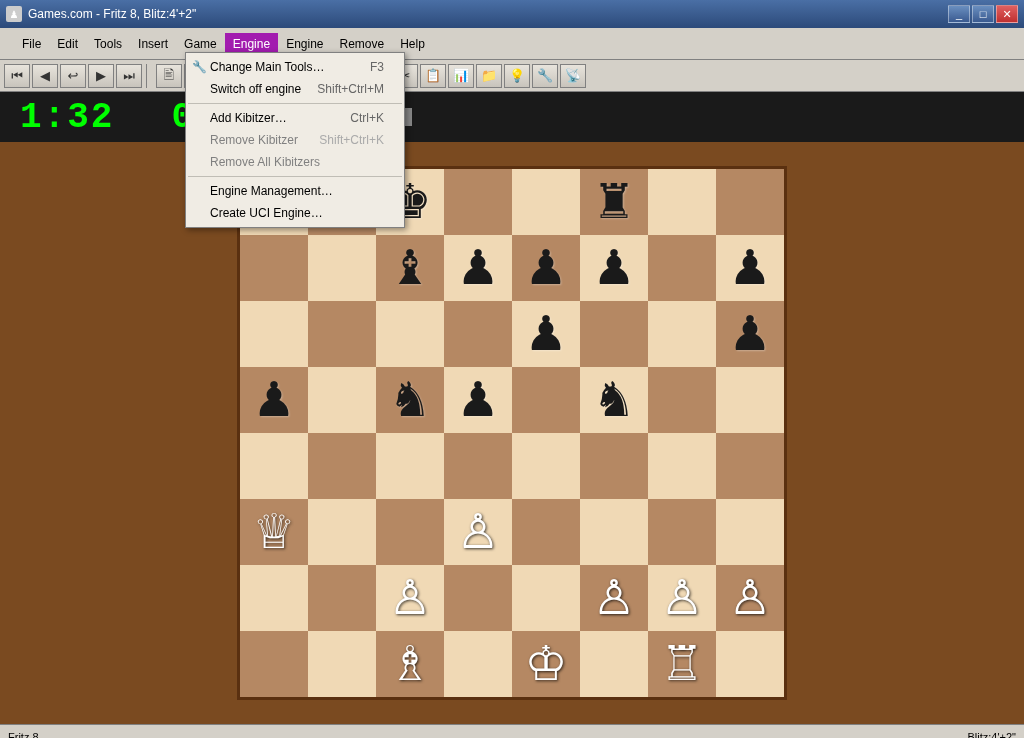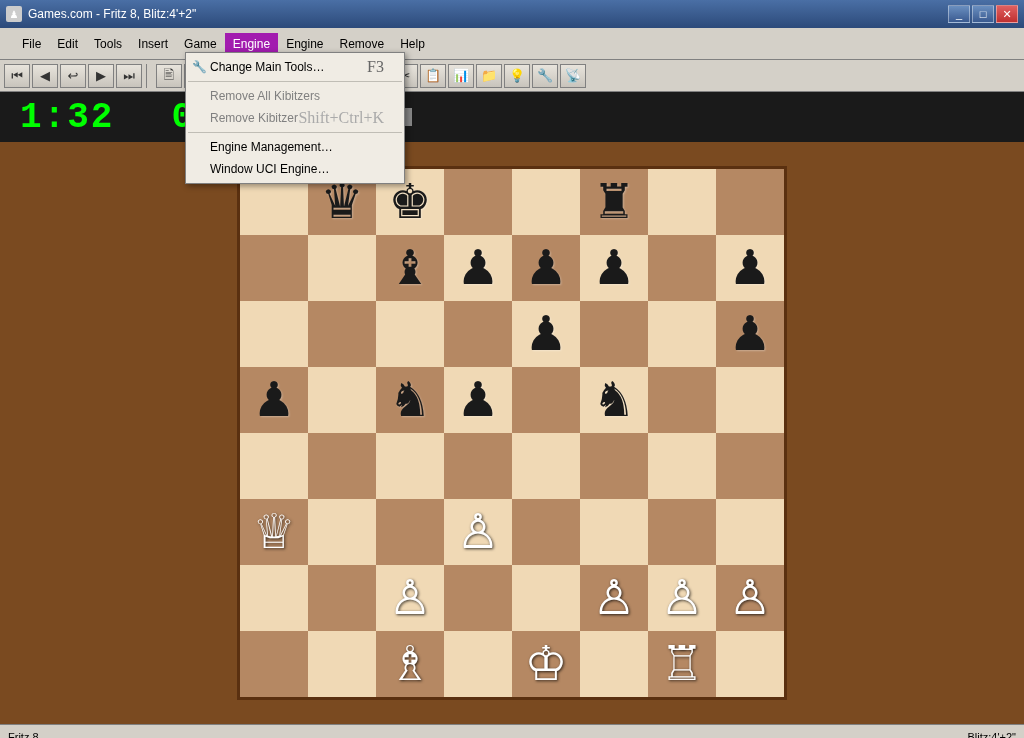--- a/index.html
+++ b/index.html
@@ -120,21 +120,21 @@
       min-width: 220px;
       padding: 3px 0;
     }
     .menu-dropdown-item {
       display: flex; align-items: center; justify-content: space-between;
       padding: 3px 20px 3px 24px;
       cursor: pointer; font-size: 12px; color: #000;
       height: 22px;
     }
     .menu-dropdown-item.disabled { color: #808080; cursor: default; }
-    .menu-dropdown-item .shortcut { color: #666; font-size: 16px; font-family: Liberation Serif, serif; }
+    .menu-dropdown-item .shortcut { color: #666; font-size: 12px; }
     .menu-dropdown-item.disabled .shortcut { color: #aaa; }
     .menu-separator { height: 1px; background: #c0bdb5; margin: 3px 2px; }
     .menu-dropdown-item-inner { display: flex; align-items: center; position: relative; width: 100%; }
   </style>
 </head>
 <body>
 
 <div id="titlebar">
   <div id="titlebar-left">
     <div id="titlebar-icon">♟</div>
@@ -285,37 +285,49 @@
 </div>
 
 <div id="engine-menu">
   <div class="menu-dropdown-item">
     <div class="menu-dropdown-item-inner">
       <span style="position:absolute;left:-18px;font-size:12px;">🔧</span>
       <span>Change Main Tools…</span>
     </div>
     <span class="shortcut">F3</span>
   </div>
+  <div class="menu-dropdown-item">
+    <div class="menu-dropdown-item-inner">
+      <span>Switch off engine</span>
+    </div>
+    <span class="shortcut">Shift+Ctrl+M</span>
+  </div>
   <div class="menu-separator"></div>
+  <div class="menu-dropdown-item">
+    <div class="menu-dropdown-item-inner">
+      <span>Add Kibitzer…</span>
+    </div>
+    <span class="shortcut">Ctrl+K</span>
+  </div>
   <div class="menu-dropdown-item disabled">
     <div class="menu-dropdown-item-inner">
+      <span>Remove Kibitzer</span>
+    </div>
+    <span class="shortcut">Shift+Ctrl+K</span>
+  </div>
+  <div class="menu-dropdown-item disabled">
+    <div class="menu-dropdown-item-inner">
       <span>Remove All Kibitzers</span>
     </div>
     <span class="shortcut"></span>
   </div>
-  <div class="menu-dropdown-item disabled">
-    <div class="menu-dropdown-item-inner">
-      <span>Remove Kibitzer</span>
-    </div>
-    <span class="shortcut">Shift+Ctrl+K</span>
-  </div>
   <div class="menu-separator"></div>
   <div class="menu-dropdown-item">
     <div class="menu-dropdown-item-inner">
       <span>Engine Management…</span>
     </div>
   </div>
   <div class="menu-dropdown-item">
     <div class="menu-dropdown-item-inner">
-      <span>Window UCI Engine…</span>
+      <span>Create UCI Engine…</span>
     </div>
   </div>
 </div>
 
 </body></html>

